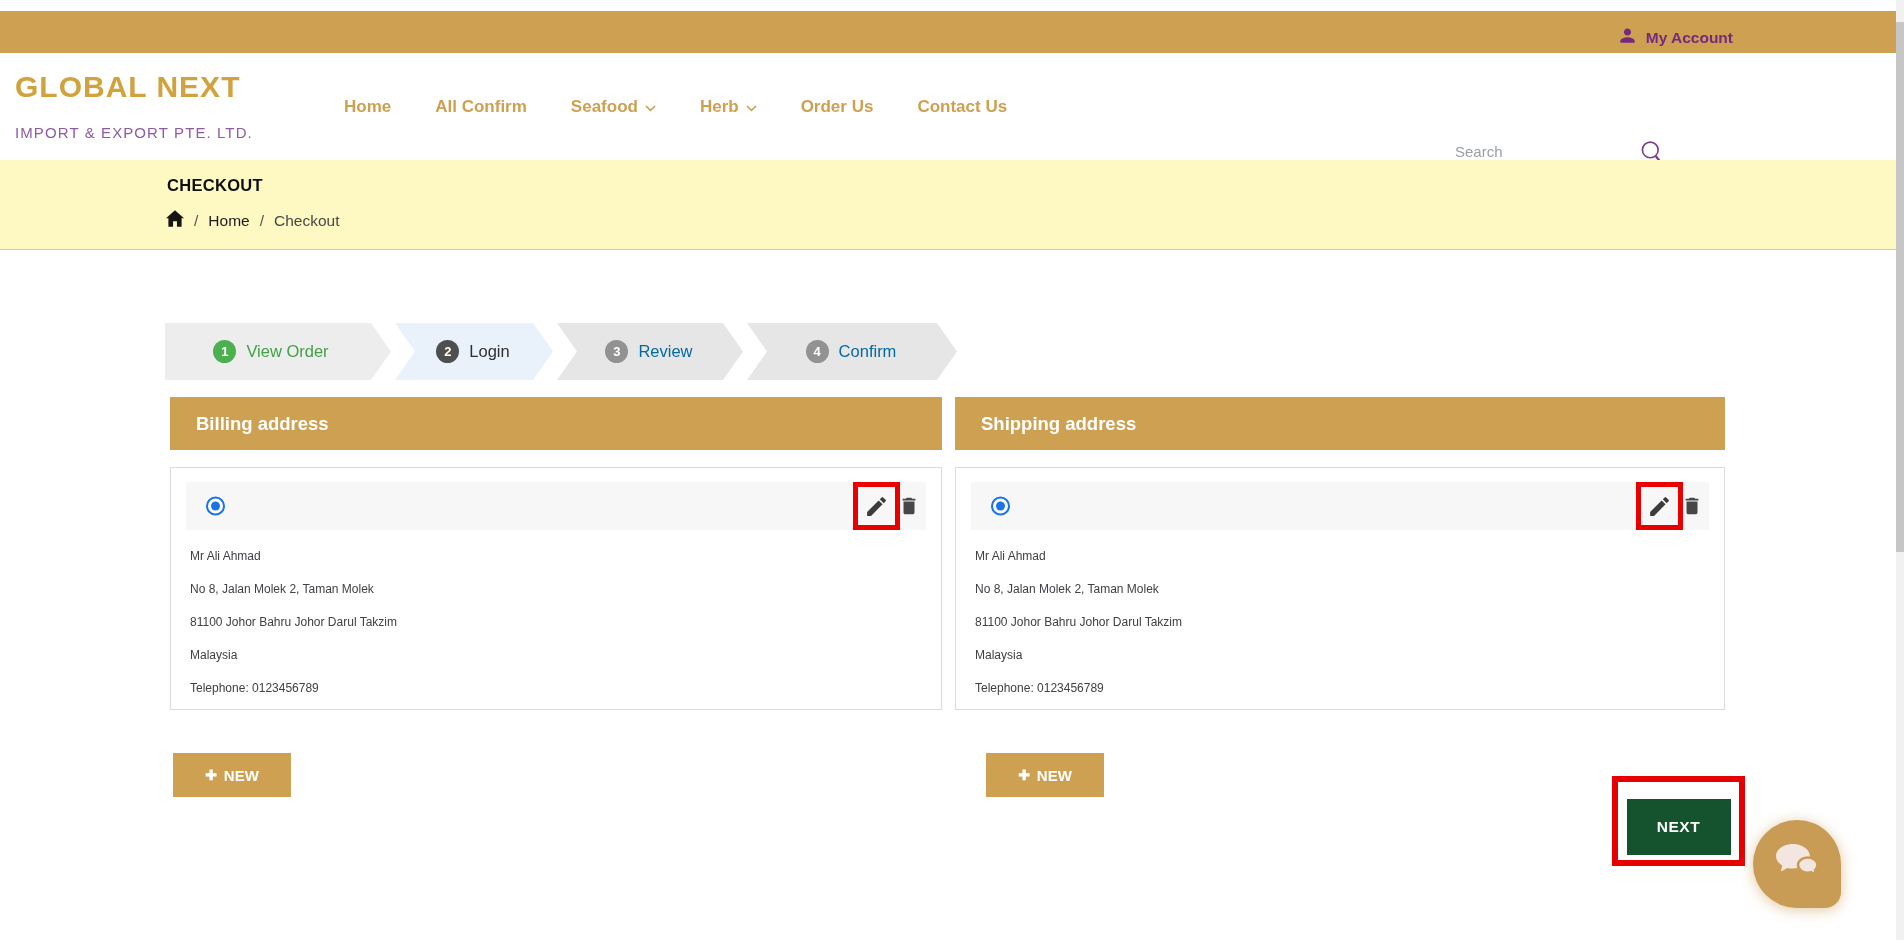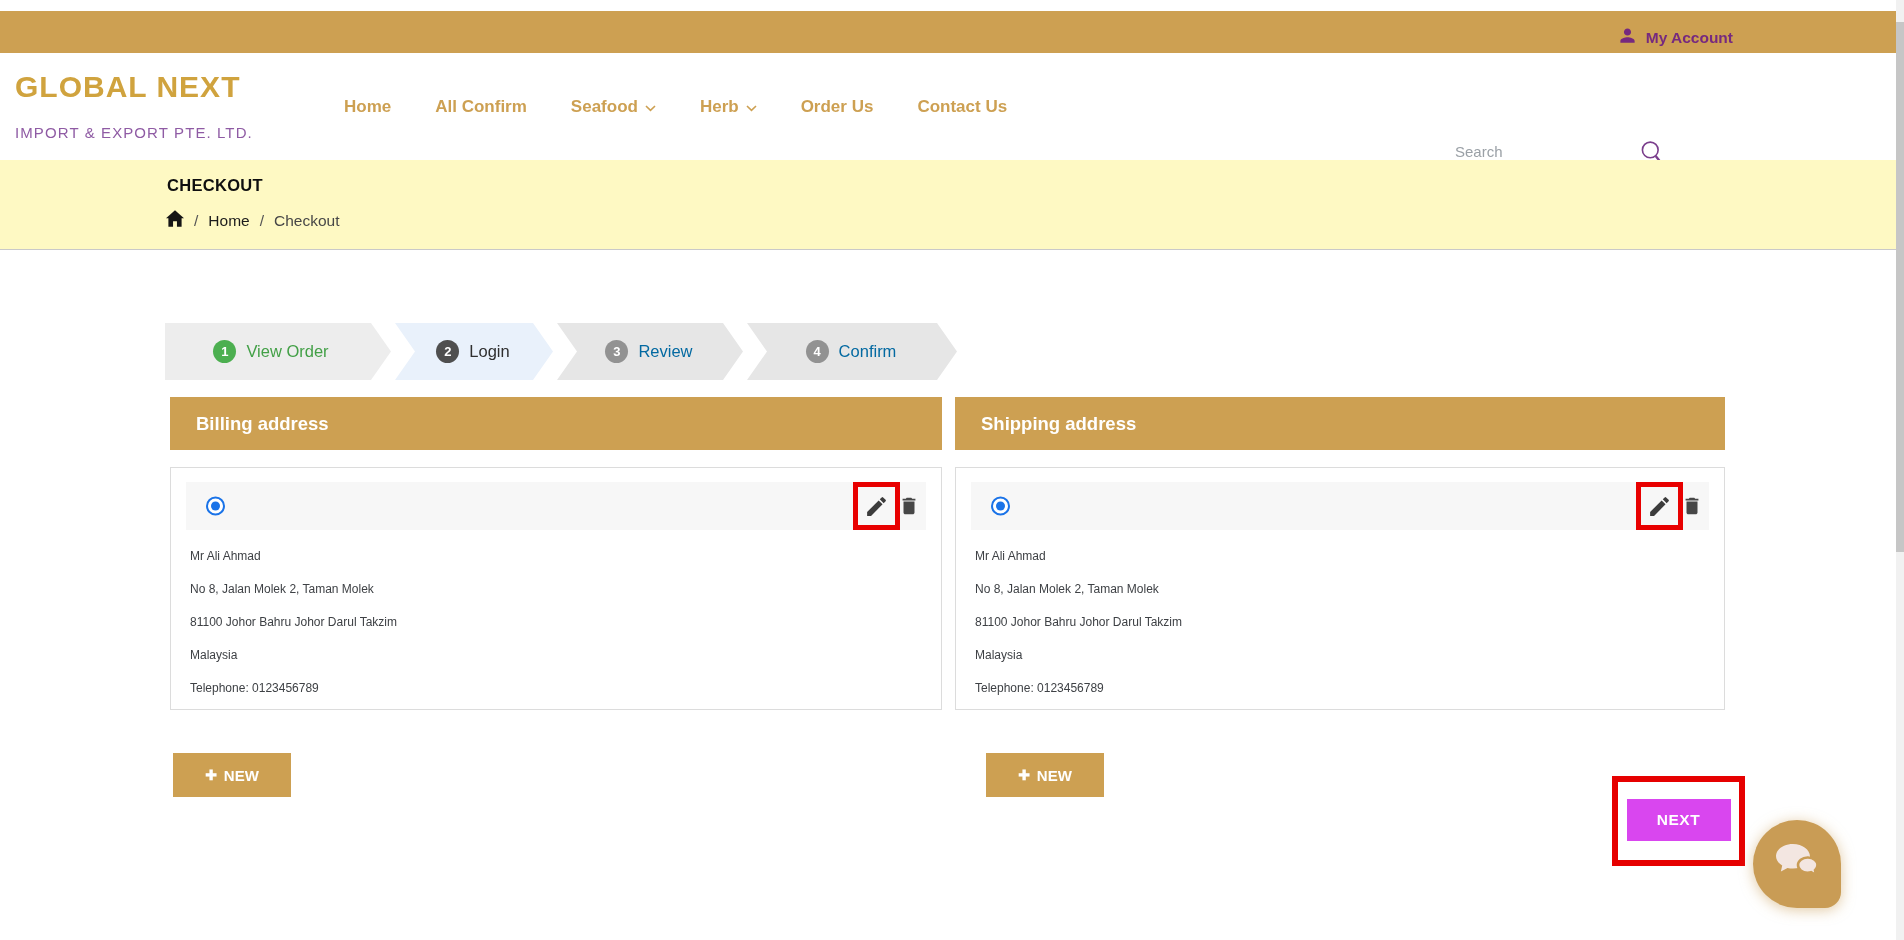--- a/index.html
+++ b/index.html
@@ -63,21 +63,21 @@
   .pencil-btn, .trash-btn { cursor:pointer; display:flex; align-items:center; justify-content:center; }
   .trash-btn { position:absolute; right:6px; top:50%; transform:translateY(-50%); }
   .addr { position:absolute; left:19px; top:72px; font-size:12px; color:#3E4145; line-height:33px; }
 
   
   .new-btn { position:absolute; top:753px; width:118px; height:44px; background:#CDA052; color:#fff; font-weight:bold; font-size:15px; display:flex; align-items:center; justify-content:center; gap:7px; cursor:pointer; }
   .new-billing { left:173px; }
   .new-shipping { left:986px; }
   .plus-glyph { font-size:14px; line-height:1; }
   .next-annot { position:absolute; left:1612px; top:776px; width:133px; height:90px; border:6px solid #E60000; }
-  .next-btn { width:104px; height:42px; margin:17px auto 0; background:#d946ef; color:#fff; font-weight:bold; font-size:15.5px; letter-spacing:.5px; display:flex; align-items:center; justify-content:center; cursor:pointer; }
+  .next-btn { width:104px; height:56px; margin:17px auto 0; background:#14532d; color:#fff; font-weight:bold; font-size:15.5px; letter-spacing:.5px; display:flex; align-items:center; justify-content:center; cursor:pointer; }
 
   
   .chat-widget { position:absolute; left:1753px; top:820px; width:88px; height:88px; background:#C99C55; border-radius:50% 50% 16px 50%; display:flex; align-items:center; justify-content:center; cursor:pointer; box-shadow:0 2px 14px rgba(201,156,85,.55); }
 
   
   .sb-track { position:absolute; right:0; top:0; width:8px; height:940px; background:#F1F1F1; }
   .sb-thumb { position:absolute; right:0; top:22px; width:8px; height:530px; background:#C6C6C6; cursor:pointer; }
 </style>
 </head>
 <body>

